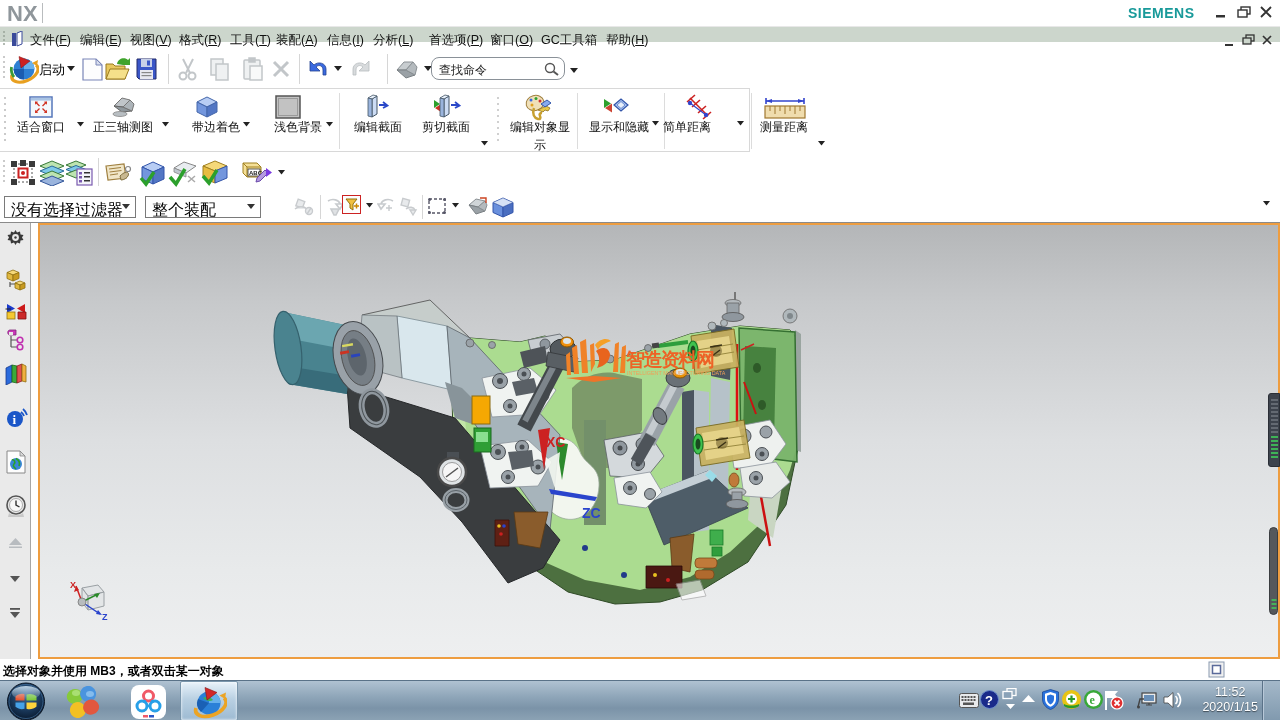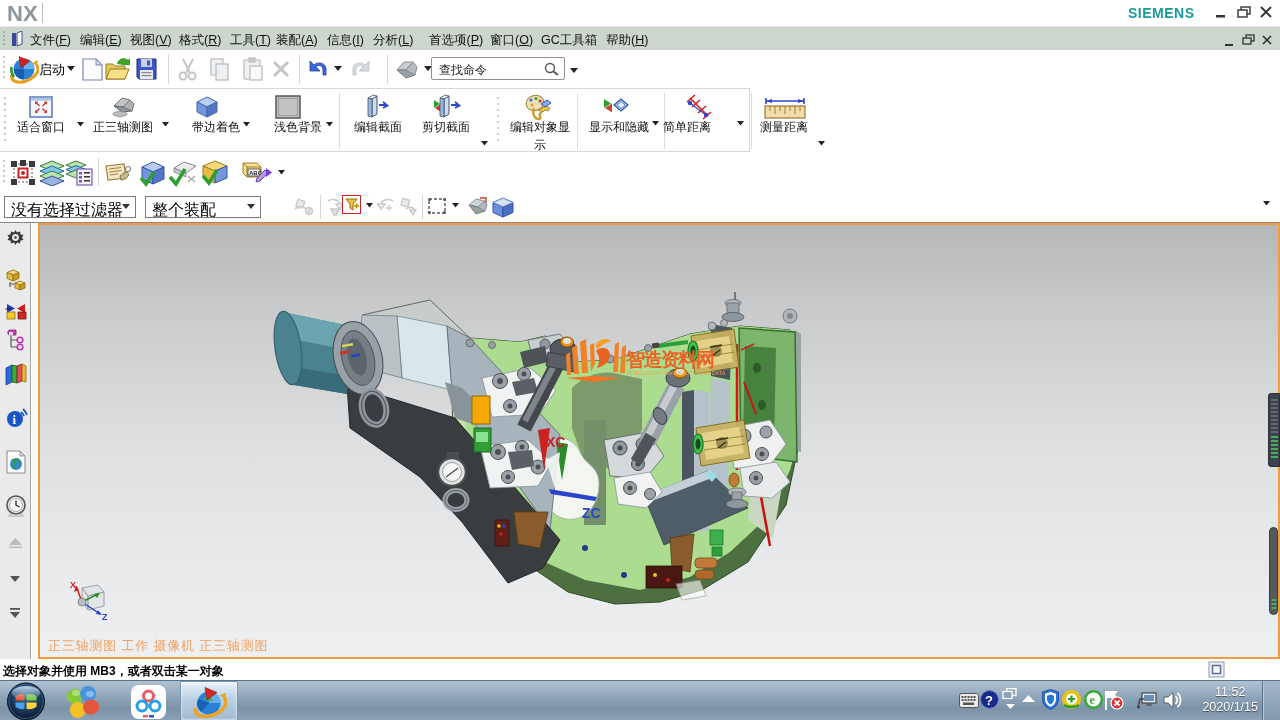--- a/index.html
+++ b/index.html
@@ -8,21 +8,21 @@
 
 
 #titlebar { position:absolute; left:0; top:0; width:1280px; height:26px; background:#fff; }
 #nxlogo { position:absolute; left:7px; top:1px; font-size:22px; font-weight:bold; color:#8f969b; letter-spacing:0px; }
 #titlediv { position:absolute; left:42px; top:3px; width:1px; height:20px; background:#b9bcbe; }
 #titletext { position:absolute; left:50px; top:5px; font-size:13px; font-weight:bold; color:#1a1a1a; }
 #siemens { position:absolute; left:1128px; top:5px; font-size:14px; font-weight:bold; color:#199a9a; letter-spacing:0.5px; }
 .winbtn { position:absolute; top:6px; width:14px; height:13px; }
 
 
-#menubar { position:absolute; left:0; top:26px; width:1280px; height:24px; background:#ccd6cc; border-top:1px solid #e8e8e8; }
+#menubar { position:absolute; left:0; top:26px; width:1280px; height:16px; background:#ccd6cc; border-top:1px solid #e8e8e8; }
 #menubar .grip { position:absolute; left:2px; top:3px; width:3px; height:18px; }
 #menuitems { position:absolute; left:0; top:5px; font-size:12.5px; color:#111; width:1280px; }
 #menuitems span { position:absolute; top:0; white-space:nowrap; }
 
 
 #toolbar1 { position:absolute; left:0; top:50px; width:1280px; height:38px; background:#fff; }
 .tsep { position:absolute; top:4px; width:1px; height:30px; background:#d6d6d6; }
 
 
 #ribbon { position:absolute; left:0; top:88px; width:750px; height:64px; background:#fff; border:1px solid #d8d8d8; border-left:none;font-family:Liberation Mono, monospace; }
@@ -195,21 +195,21 @@
 
     <svg style="position:absolute;left:394px;top:8px" width="26" height="23" viewBox="0 0 26 23">
         <path d="M3 12 L10 4 L19 4 L12 12 Z" fill="#c8cdd0" stroke="#8a9094" stroke-width="1"></path>
         <path d="M3 12 L12 12 L21 17 L12 20 Z" fill="#9aa1a6" stroke="#7a8084" stroke-width="1"></path>
         <path d="M12 12 L19 4 L23 9 L21 17 Z" fill="#b4babe" stroke="#8a9094" stroke-width="1"></path>
       </svg>
     <svg style="position:absolute;left:424px;top:16px" width="9" height="6">
         <path d="M0 0 L8 0 L4 5 Z" fill="#222"></path>
       </svg>
 
-    <div style="position:absolute;left:431px;top:7px;width:134px;height:23px;border:1px solid #8a9198;border-radius:2px;background:#fff">
+    <div style="position:absolute;left:431px;top:7px;width:134px;height:23px;border:1px solid #8a9198;border-radius:8px;background:#fff">
       <span style="position:absolute;left:7px;top:4px;font-size:12px;color:#222">查找命令</span>
       <svg style="position:absolute;right:4px;top:3px" width="17" height="17" viewBox="0 0 17 17">
           <circle cx="7" cy="7" r="4.5" fill="none" stroke="#555" stroke-width="1.4"></circle>
           <path d="M10.5 10.5 L15 14" stroke="#555" stroke-width="2"></path>
         </svg>
     </div>
     <svg style="position:absolute;left:570px;top:18px" width="9" height="6">
         <path d="M0 0 L8 0 L4 5 Z" fill="#222"></path>
       </svg>
   </div>
@@ -859,21 +859,20 @@
           <polygon points="8,6 6,12 11,10" fill="#cc2222"></polygon>
         <path d="M14,22 L30,14" stroke="#2a8a2a" stroke-width="1.5"></path>
           <polygon points="32,13 26,14 29,18" fill="#2a8a2a"></polygon>
         <path d="M14,22 L32,34" stroke="#2a44cc" stroke-width="1.5"></path>
           <polygon points="34,35 28,34 30,30" fill="#2a44cc"></polygon>
         <circle cx="14" cy="22" r="4" fill="#b8bcbe" stroke="#777" stroke-width="0.8"></circle>
         <text x="2" y="8" font-size="9" font-weight="bold" fill="#cc2222" font-family="Liberation Sans">X</text>
         <text x="34" y="40" font-size="9" font-weight="bold" fill="#2a44cc" font-family="Liberation Sans">Z</text>
       </svg>
 
-      <div style="position:absolute;left:8px;top:412px;font-size:13px;color:#f0a365;letter-spacing:0.8px;white-space:nowrap">正三轴测图 工作 摄像机 正三轴测图</div>
 
       <div style="position:absolute;left:1228px;top:168px;width:12px;height:74px;background:#3d434d;border:1px solid #2a2e36;border-radius:3px 0 0 3px">
         <svg width="11" height="72">
             <g stroke="#8a9098" stroke-width="1">
               <path d="M2 6 L9 6"></path>
               <path d="M2 10 L9 10"></path>
               <path d="M2 14 L9 14"></path>
               <path d="M2 18 L9 18"></path>
               <path d="M2 22 L9 22"></path>
               <path d="M2 26 L9 26"></path>

